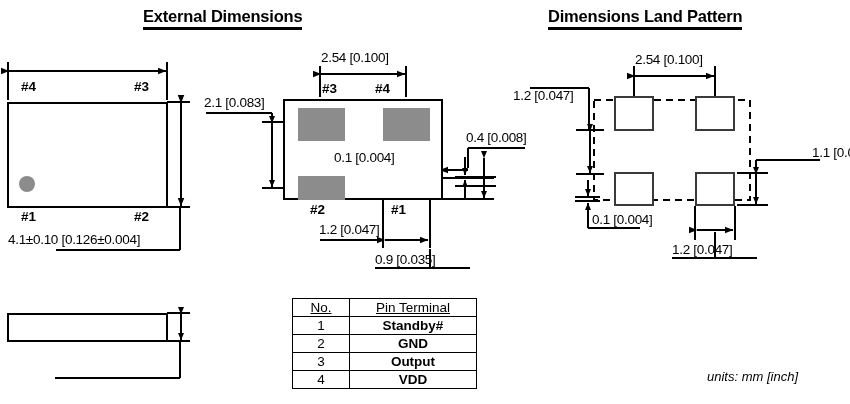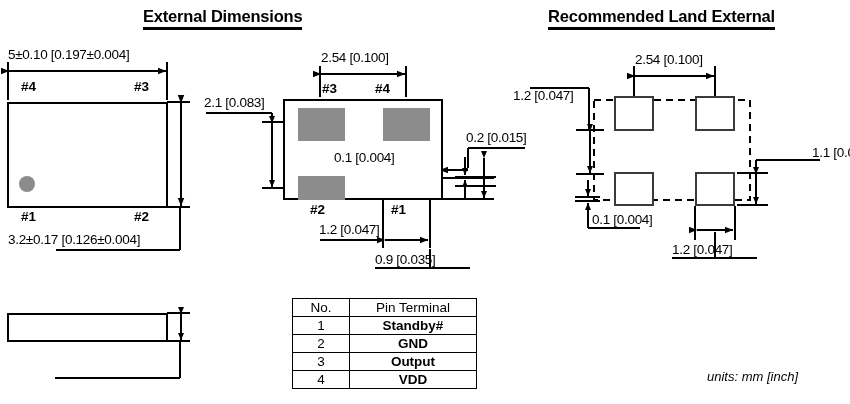--- a/index.html
+++ b/index.html
@@ -9,21 +9,21 @@
   svg{position:absolute;left:0;top:0;width:850px;height:404px;}
   .ttl{position:absolute;font-size:16.5px;font-weight:bold;white-space:nowrap;
        border-bottom:3px solid #000;padding-bottom:1px;letter-spacing:-0.2px;}
   .dim{position:absolute;font-size:13.5px;white-space:nowrap;letter-spacing:-0.3px;}
   .pin{position:absolute;font-size:13.5px;font-weight:bold;white-space:nowrap;}
   .units{position:absolute;font-size:13px;white-space:nowrap;}
   table.pt{position:absolute;border-collapse:collapse;font-size:13.5px;}
   table.pt td{border:1px solid #000;text-align:center;padding:0 4px;height:17px;line-height:17px;}
   table.pt td.n{width:48px;}
   table.pt td.t{width:118px;font-weight:bold;}
-  table.pt tr.hd td{font-weight:normal;}
+  table.pt tr.hd td{font-weight:normal;text-decoration:underline;}
   .outer{position:absolute;border:2px solid #000;box-sizing:border-box;background:#fff;}
   .pad{position:absolute;background:#8c8c8c;}
   .lpad{position:absolute;border:2px solid #3a3a3a;box-sizing:border-box;background:#fff;}
   .dot{position:absolute;background:#8c8c8c;border-radius:50%;}
 </style>
 </head>
 <body>
 
 <div class="root">
 
@@ -132,50 +132,49 @@
       <line x1="112" y1="336" x2="153" y2="336"></line>
     </g>
     <g stroke="#000" stroke-width="1.3" fill="none" shape-rendering="crispEdges">
       <path d="M22,332 L22,340 M63,332 L63,340 M112,332 L112,340 M153,332 L153,340"></path>
     </g>
 
     <path d="M385,184 L392,176 L440,176 L440,199 L385,199 Z" fill="#8c8c8c"></path>
   </svg>
 
   <div class="ttl" style="left:143px;top:7px;text-align:right;">External Dimensions</div>
-  <div class="ttl" style="left:548px;top:7px;">Recommended Land External</div>
+  <div class="ttl" style="left:548px;top:7px;">Dimensions Land Pattern</div>
 
   <div class="outer" style="left:7px;top:102px;width:161px;height:106px;"></div>
   <div class="dot" style="left:19px;top:176px;width:16px;height:16px;"></div>
 
-  <div class="dim" style="left:8px;top:47px;">5±0.10 [0.197±0.004]</div>
   <div class="pin" style="left:21px;top:79px;">#4</div>
   <div class="pin" style="left:134px;top:79px;">#3</div>
   <div class="pin" style="left:21px;top:209px;">#1</div>
   <div class="pin" style="left:134px;top:209px;">#2</div>
-  <div class="dim" style="left:8px;top:232px;">3.2±0.17 [0.126±0.004]</div>
+  <div class="dim" style="left:8px;top:232px;">4.1±0.10 [0.126±0.004]</div>
 
   <div class="outer" style="left:7px;top:313px;width:161px;height:29px;"></div>
 
   <div class="outer" style="left:283px;top:99px;width:160px;height:101px;"></div>
   <div class="pad" style="left:298px;top:108px;width:47px;height:33px;"></div>
   <div class="pad" style="left:383px;top:108px;width:47px;height:33px;"></div>
   <div class="pad" style="left:298px;top:176px;width:47px;height:24px;"></div>
 
   <div style="position:absolute;left:385px;top:176px;width:55px;height:24px;"></div>
 
   <div class="dim" style="left:321px;top:50px;">2.54 [0.100]</div>
   <div class="pin" style="left:322px;top:81px;">#3</div>
   <div class="pin" style="left:375px;top:81px;">#4</div>
   <div class="pin" style="left:310px;top:202px;">#2</div>
   <div class="pin" style="left:391px;top:202px;">#1</div>
 
   <div class="dim" style="left:204px;top:95px;">2.1 [0.083]</div>
   <div class="dim" style="left:334px;top:150px;">0.1 [0.004]</div>
-  <div class="dim" style="left:466px;top:130px;">0.2 [0.015]</div>
+  <div class="dim" style="left:466px;top:130px;">0.4 [0.008]</div>
   <div class="dim" style="left:319px;top:222px;">1.2 [0.047]</div>
   <div class="dim" style="left:375px;top:252px;">0.9 [0.035]</div>
 
   <div class="lpad" style="left:614px;top:96px;width:40px;height:35px;"></div>
   <div class="lpad" style="left:695px;top:96px;width:40px;height:35px;"></div>
   <div class="lpad" style="left:614px;top:172px;width:40px;height:34px;"></div>
   <div class="lpad" style="left:695px;top:172px;width:40px;height:34px;"></div>
 
   <div class="dim" style="left:635px;top:52px;">2.54 [0.100]</div>
   <div class="dim" style="left:513px;top:88px;">1.2 [0.047]</div>

